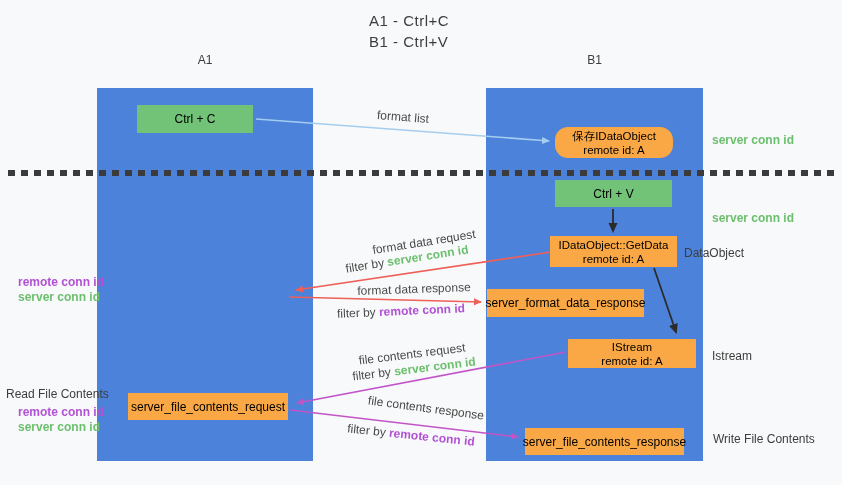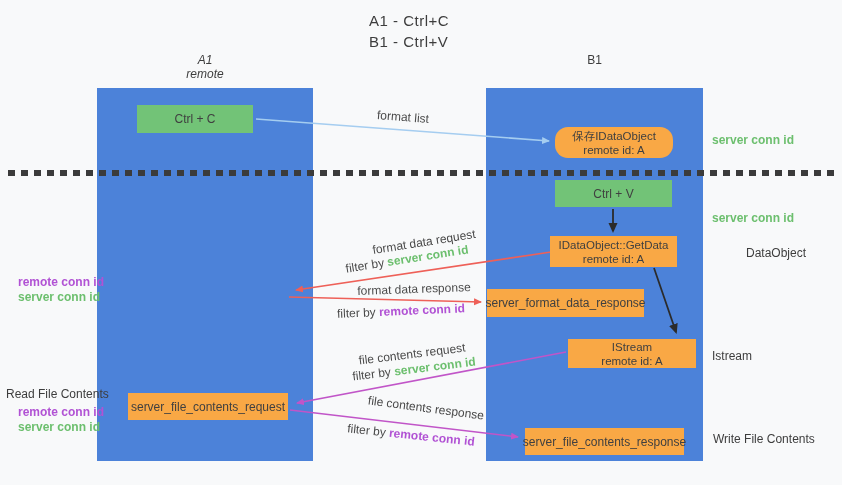--- a/index.html
+++ b/index.html
@@ -23,30 +23,30 @@
     position:absolute;top:88px;height:373px;
     background:var(--column-blue,#4c82d9);
   }
   .col.left{left:97px;width:216px;}
   .col.right{left:486px;width:217px;}
   .col-header{
     position:absolute;top:53px;
     font-size:12px;line-height:14px;color:var(--text-dark,#3d3d3d);
     text-align:center;
   }
-  .col-header.left-h{left:97px;width:216px;font-style:italic;}
+  .col-header.left-h{left:97px;width:216px;}
   .col-header.right-h{left:486px;width:217px;}
   .dotted{
     position:absolute;left:8px;top:170px;width:828px;height:6px;
     background:repeating-linear-gradient(90deg, #3b3b3b 0 7px, transparent 7px 13px);
   }
   .node{
     position:absolute;
     display:flex;flex-direction:column;align-items:center;justify-content:center;
-    color:#404040;font-size:12px;line-height:14px;text-align:center;
+    color:#000000;font-size:12px;line-height:14px;text-align:center;
   }
   .node.green{background:var(--node-green,#72c377);}
   .node.orange{background:var(--node-orange,#f9a845);}
   .node.small{font-size:11.5px;}
   .arrow-label{
     position:absolute;white-space:nowrap;
     font-size:12px;color:#4a4a4a;
   }
   .side-label{
     position:absolute;white-space:nowrap;
@@ -70,21 +70,20 @@
 
 <div class="canvas">
 
   <div class="title">
     <div>A1 - Ctrl+C</div>
     <div>B1 - Ctrl+V</div>
   </div>
 
   <div class="col-header left-h">
     <div>A1</div>
-    <div>remote</div>
   </div>
   <div class="col-header right-h">
     <div>B1</div>
   </div>
 
   <div class="col left"></div>
   <div class="col right"></div>
 
   <svg class="arrows" viewBox="0 0 842 485">
     <defs>
@@ -165,21 +164,21 @@
     <span>filter by </span><span class="t-green">server conn id</span>
   </div>
 
   <div class="arrow-label" style="left:426px;top:408px;transform:translate(-50%,-50%) rotate(7.5deg);">file contents response</div>
   <div class="arrow-label" style="left:411px;top:435px;transform:translate(-50%,-50%) rotate(6deg);">
     <span>filter by </span><span class="t-purple">remote conn id</span>
   </div>
 
   <div class="side-label t-green" style="left:712px;top:133px;">server conn id</div>
   <div class="side-label t-green" style="left:712px;top:211px;">server conn id</div>
-  <div class="side-label" style="left:746px;top:246px;">DataObject</div>
+  <div class="side-label" style="left:684px;top:246px;">DataObject</div>
   <div class="side-label" style="left:712px;top:349px;">Istream</div>
   <div class="side-label" style="left:713px;top:432px;">Write File Contents</div>
 
   <div class="side-label right-align t-purple" style="left:18px;top:275px;width:76px;">remote conn id</div>
   <div class="side-label right-align t-green" style="left:18px;top:290px;width:76px;">server conn id</div>
 
   <div class="side-label" style="left:6px;top:387px;">Read File Contents</div>
   <div class="side-label right-align t-purple" style="left:18px;top:405px;width:76px;">remote conn id</div>
   <div class="side-label right-align t-green" style="left:18px;top:420px;width:76px;">server conn id</div>
 

